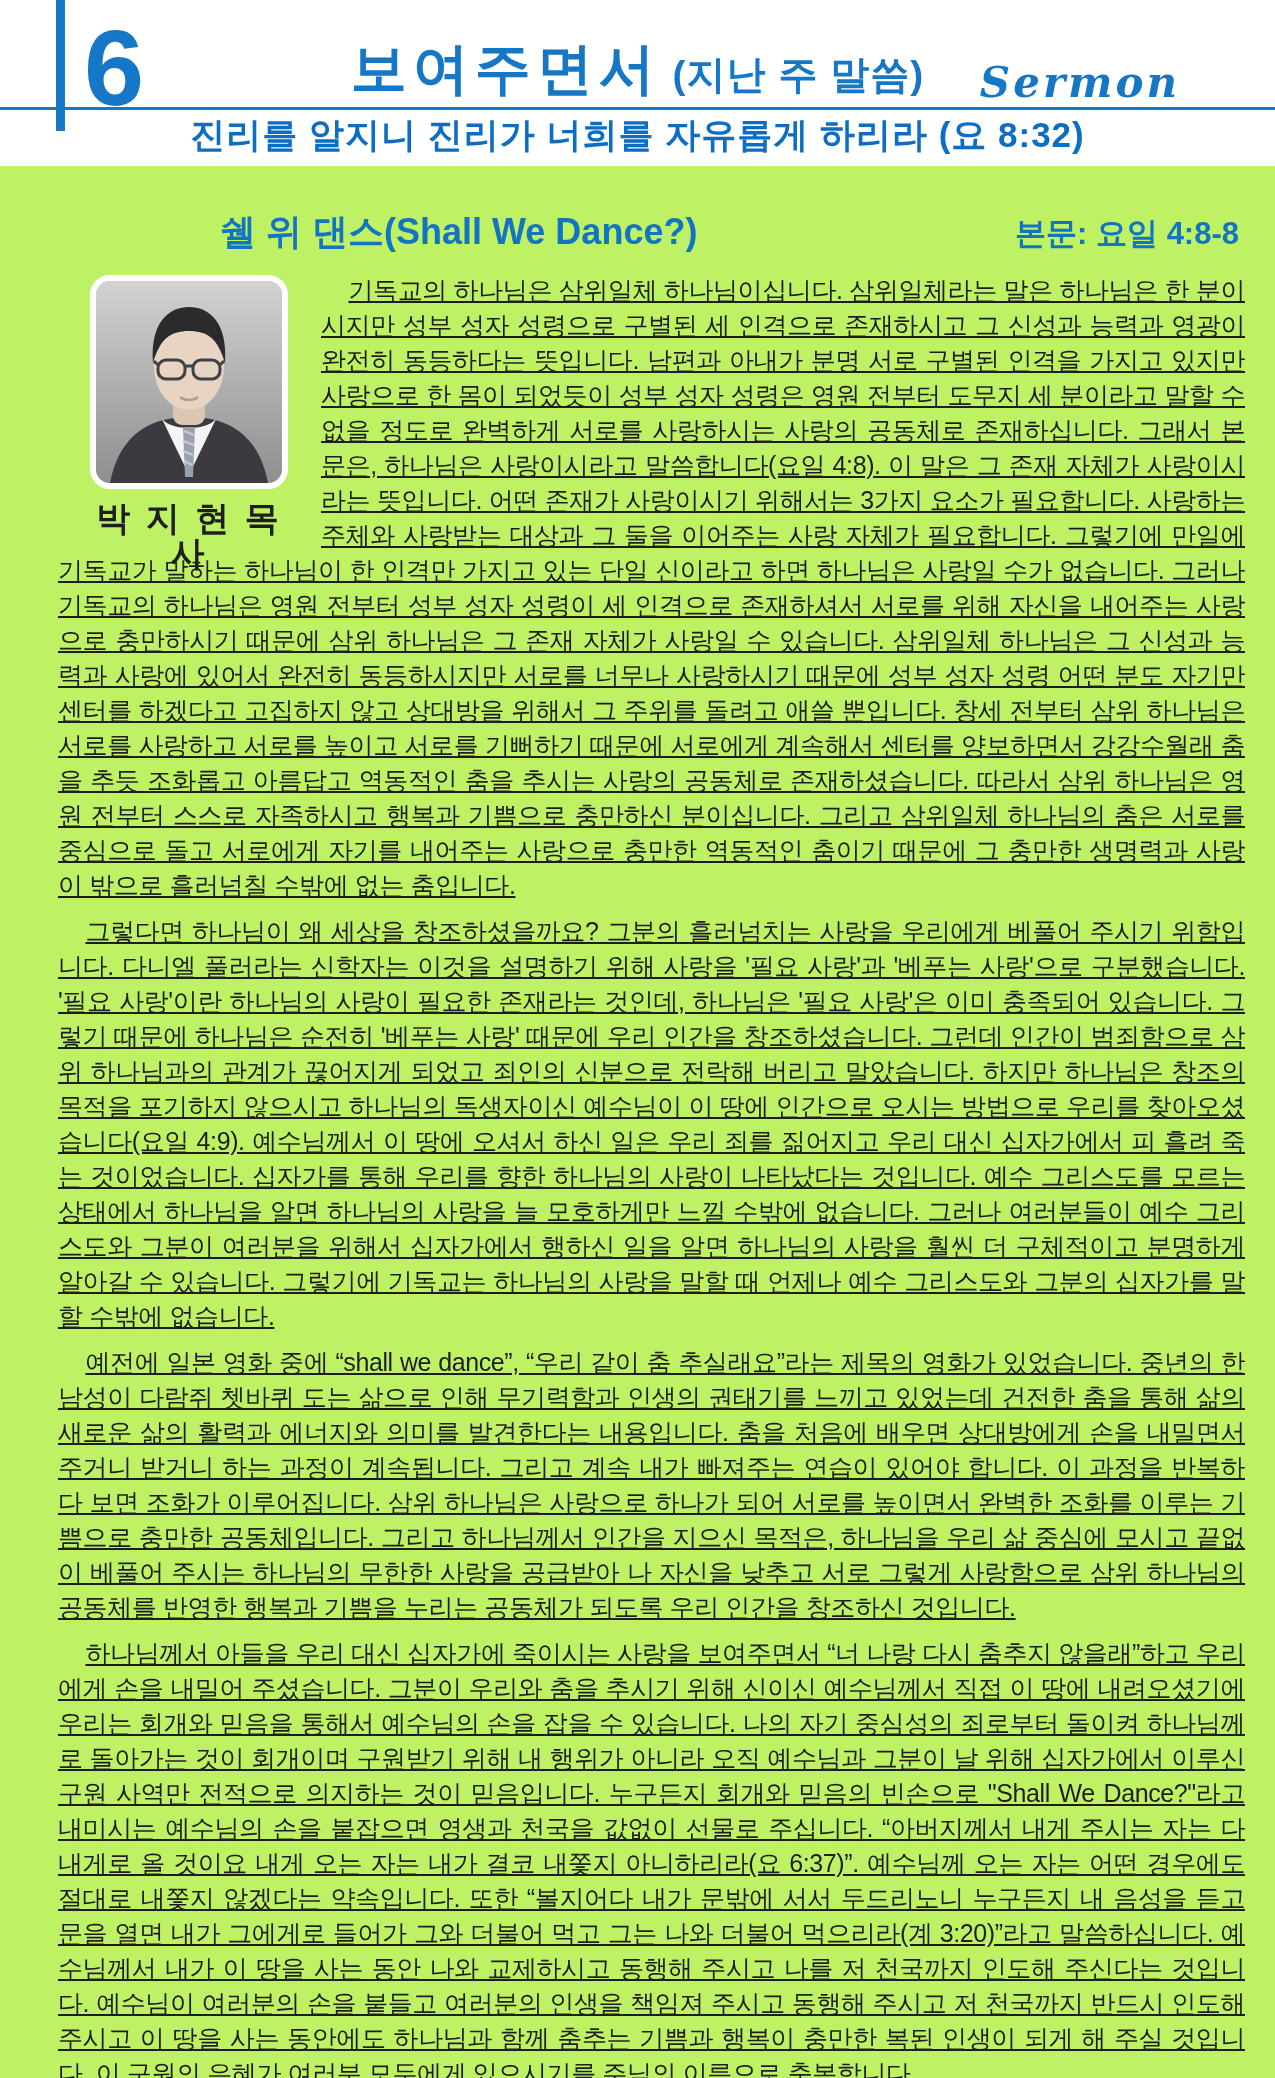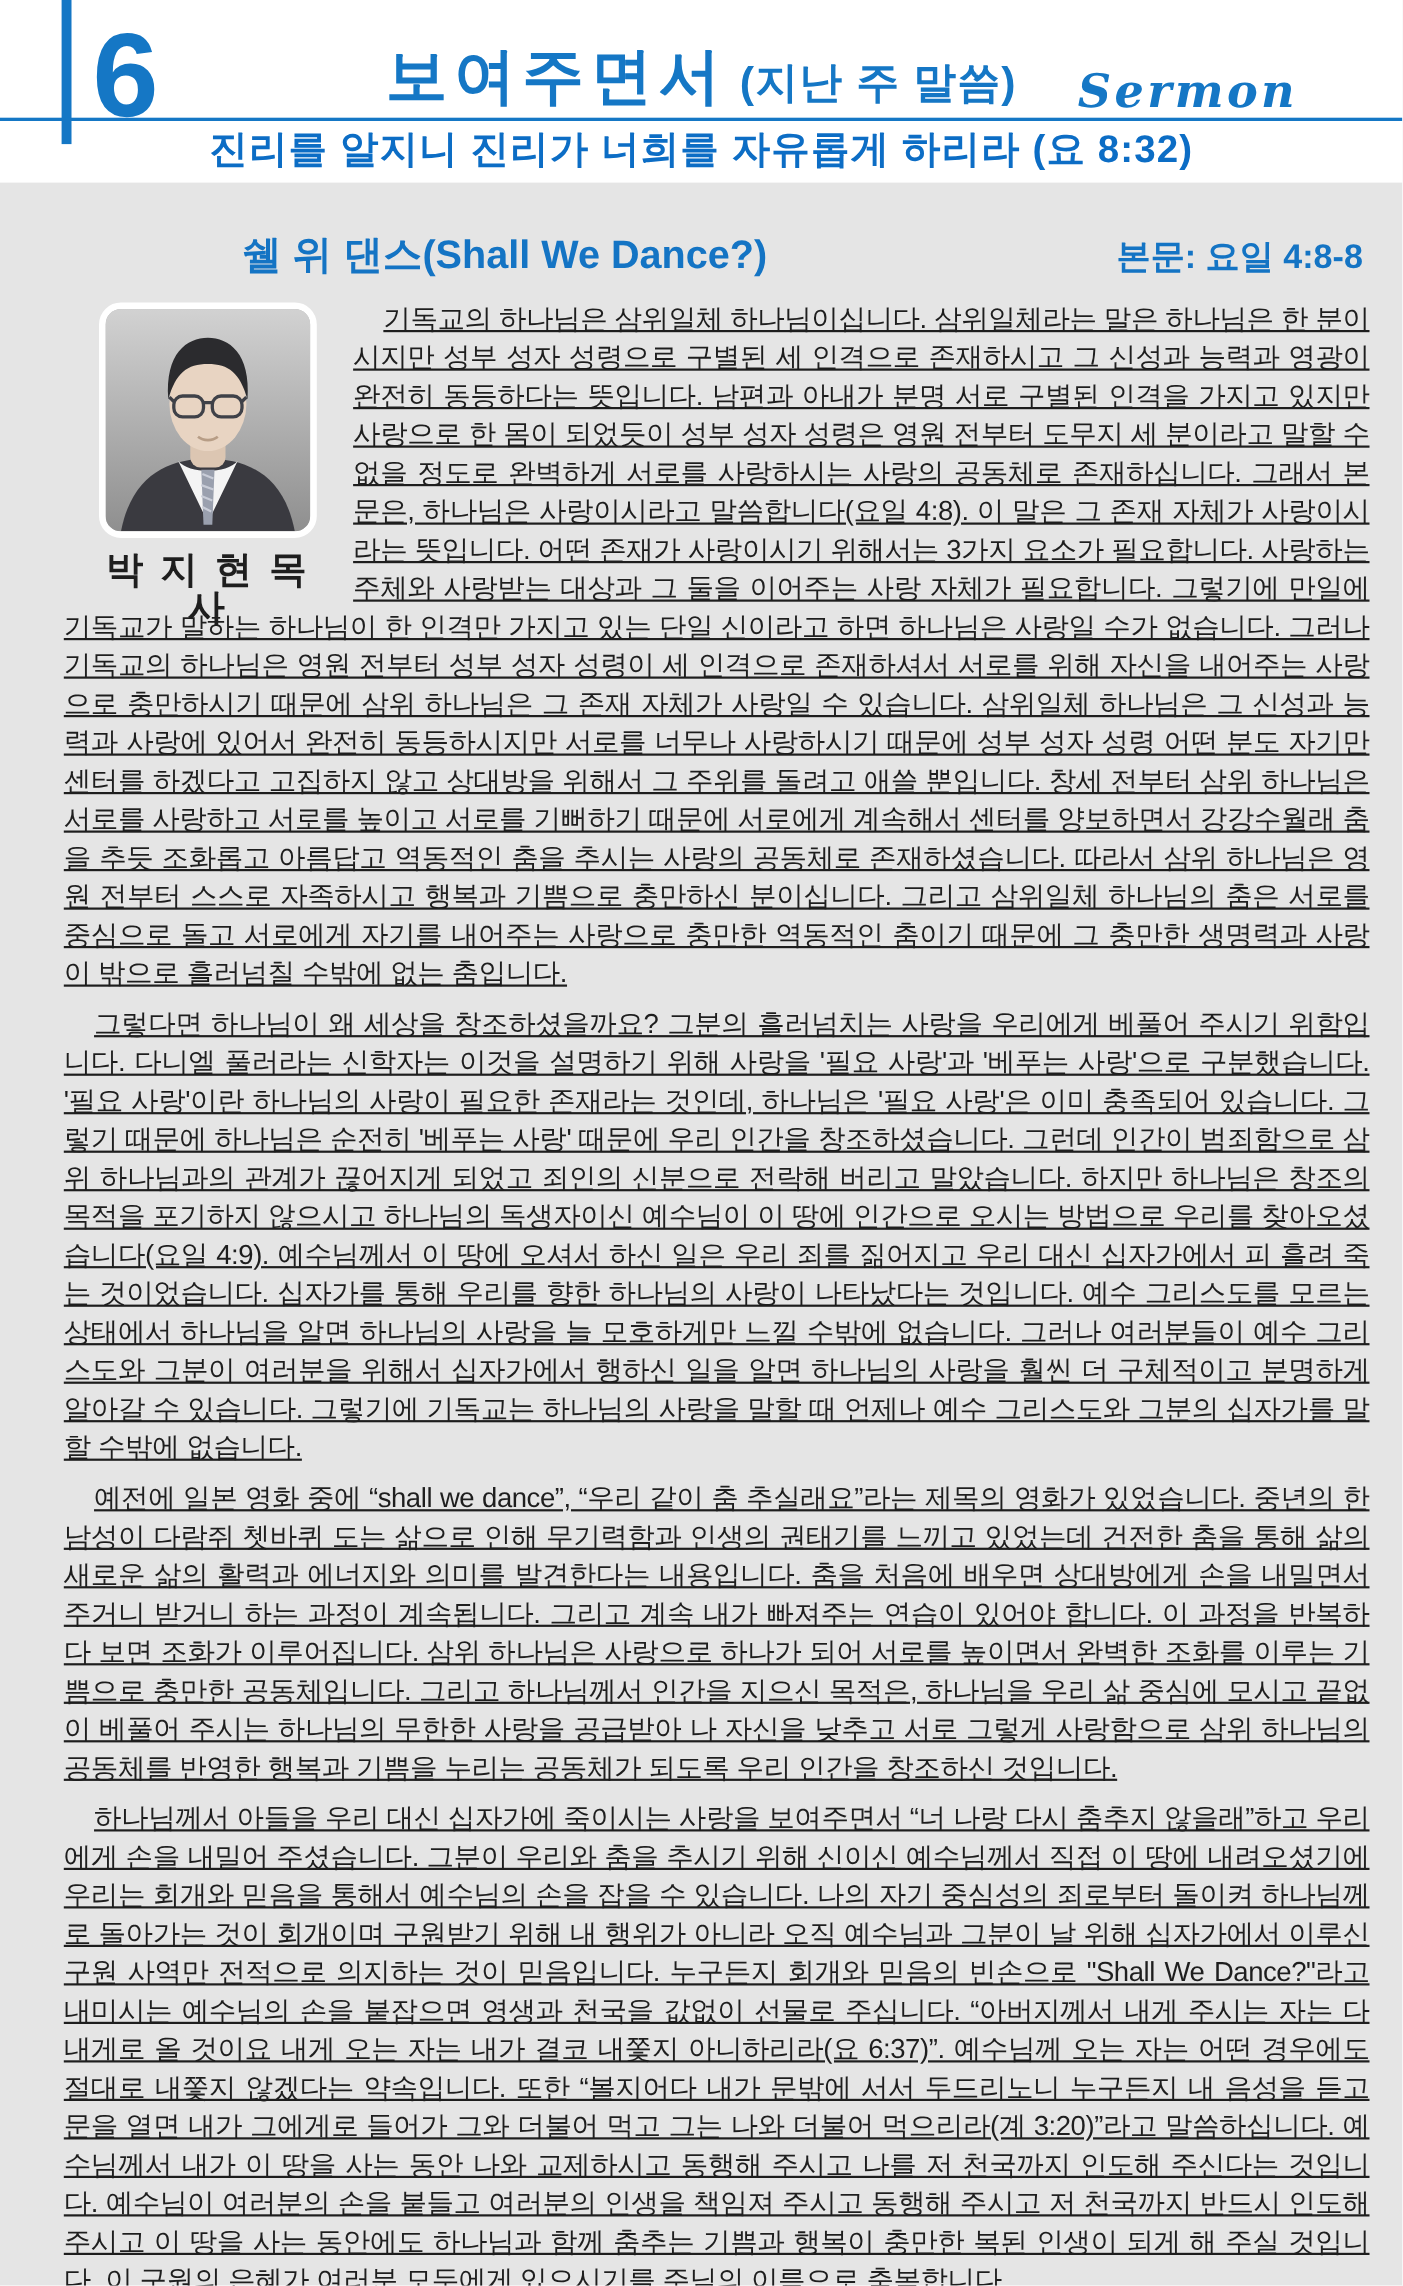--- a/index.html
+++ b/index.html
@@ -32,21 +32,21 @@
   .verse{
     position:absolute;left:0;right:0;top:112px;text-align:center;
     font-size:35px;font-weight:800;color:#0c6dc5;letter-spacing:1px;
     text-shadow:
       -2px -2px 0 #fff, 2px -2px 0 #fff, -2px 2px 0 #fff, 2px 2px 0 #fff,
       -2px 0 0 #fff, 2px 0 0 #fff, 0 -2px 0 #fff, 0 2px 0 #fff;
   }
   
   .panel{
     position:absolute;left:0;top:166px;width:100%;height:1912px;
-    background:#e5e5e5;box-sizing:border-box;
+    background:#bef264;box-sizing:border-box;
   }
   .title-row{
     display:flex;justify-content:space-between;align-items:baseline;
     padding:42px 36px 16px 220px;
   }
   .sermon-title{
     margin:0;font-size:36px;font-weight:700;color:#1474c4;letter-spacing:0px;
   }
   .scripture-ref{font-size:31px;font-weight:800;color:#1474c4;}
   .body-text{

